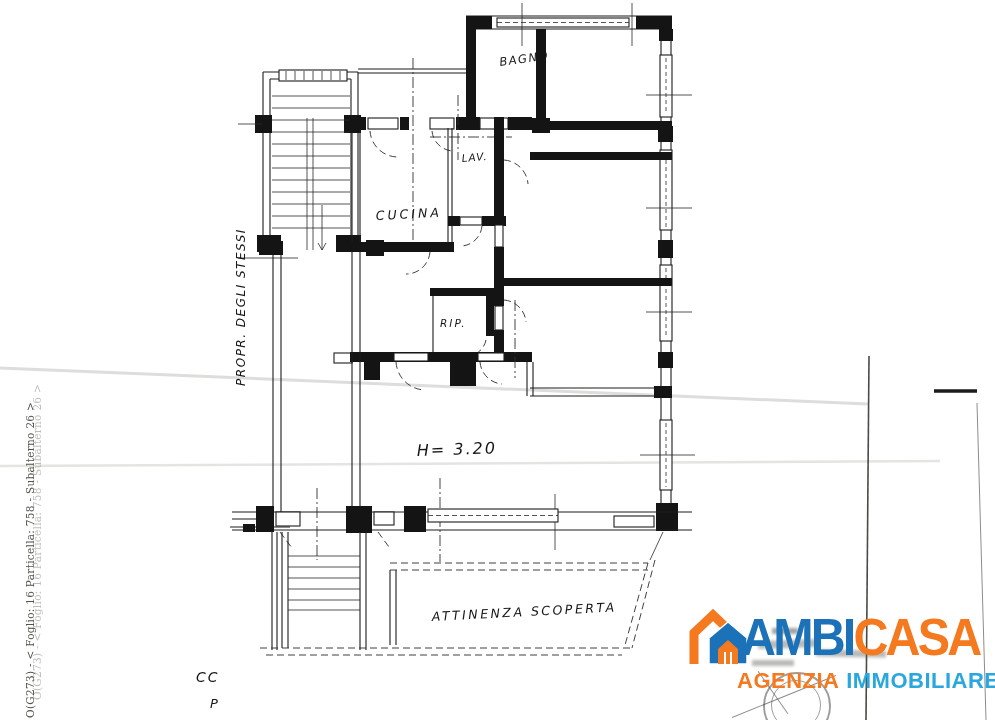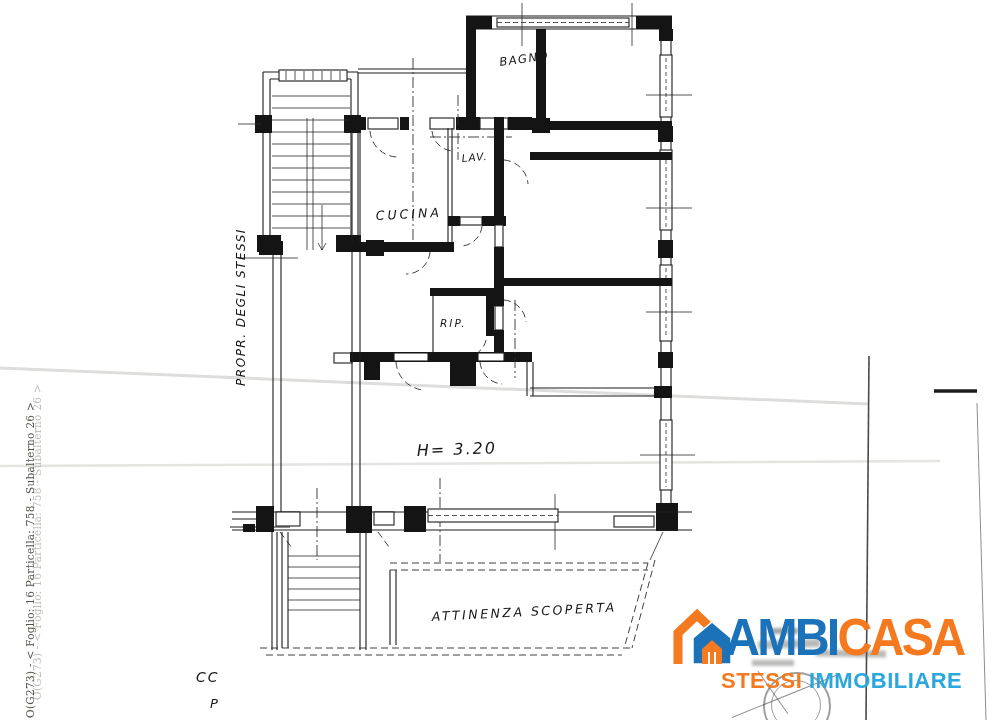--- a/index.html
+++ b/index.html
@@ -4,21 +4,21 @@
 <style>
   html,body{margin:0;padding:0;}
   body{
     width:995px;height:720px;position:relative;overflow:hidden;
     background:#ffffff;font-family:"DejaVu Sans",sans-serif;
   }
   svg text{user-select:none;}
   .hw{font-family:"DejaVu Sans",sans-serif;font-style:italic;fill:#161616;}
   .serif{font-family:"DejaVu Serif",serif;fill:#55524a;}
   
-  .logo{position:absolute;right:18px;bottom:0;width:302px;height:112px;}
+  .logo{position:absolute;right:2px;bottom:0;width:302px;height:112px;}
   .logo .brand{
     position:absolute;left:50px;top:4px;white-space:nowrap;
     font-family:"Liberation Sans",sans-serif;font-weight:800;
     font-size:51px;letter-spacing:-3px;line-height:1;
     transform:scaleX(.95);transform-origin:left top;
   }
   .logo .brand .b1{color:var(--blue);}
   .logo .brand .b2{color:var(--orange);}
   .logo .tagline{
     position:absolute;left:46px;top:60px;white-space:nowrap;
@@ -231,14 +231,14 @@
   <svg class="houses" width="60" height="56" viewBox="0 0 60 56">
 
     <path d="M5,56 L5,25 L24,7 L43,25" fill="none" stroke="var(--orange)" stroke-width="9" stroke-linejoin="miter"></path>
 
     <path d="M20,56 L20,30 L39,14 L58,30 L58,56 Z" fill="var(--blue)" stroke="#ffffff" stroke-width="1.5"></path>
 
     <path d="M29,56 L29,41 L39,32 L49,41 L49,56 Z" fill="var(--orange)"></path>
     <path d="M36,56 V44 M42,56 V44" stroke="#ffffff" stroke-width="2"></path>
   </svg>
   <div class="brand"><span class="b1">AMBI</span><span class="b2">CASA</span></div>
-  <div class="tagline"><span class="t1">STESSI</span>&nbsp;<span class="t2">IMMOBILIARE</span></div>
+  <div class="tagline"><span class="t1">AGENZIA</span>&nbsp;<span class="t2">IMMOBILIARE</span></div>
 </div>
 
 </body></html>

